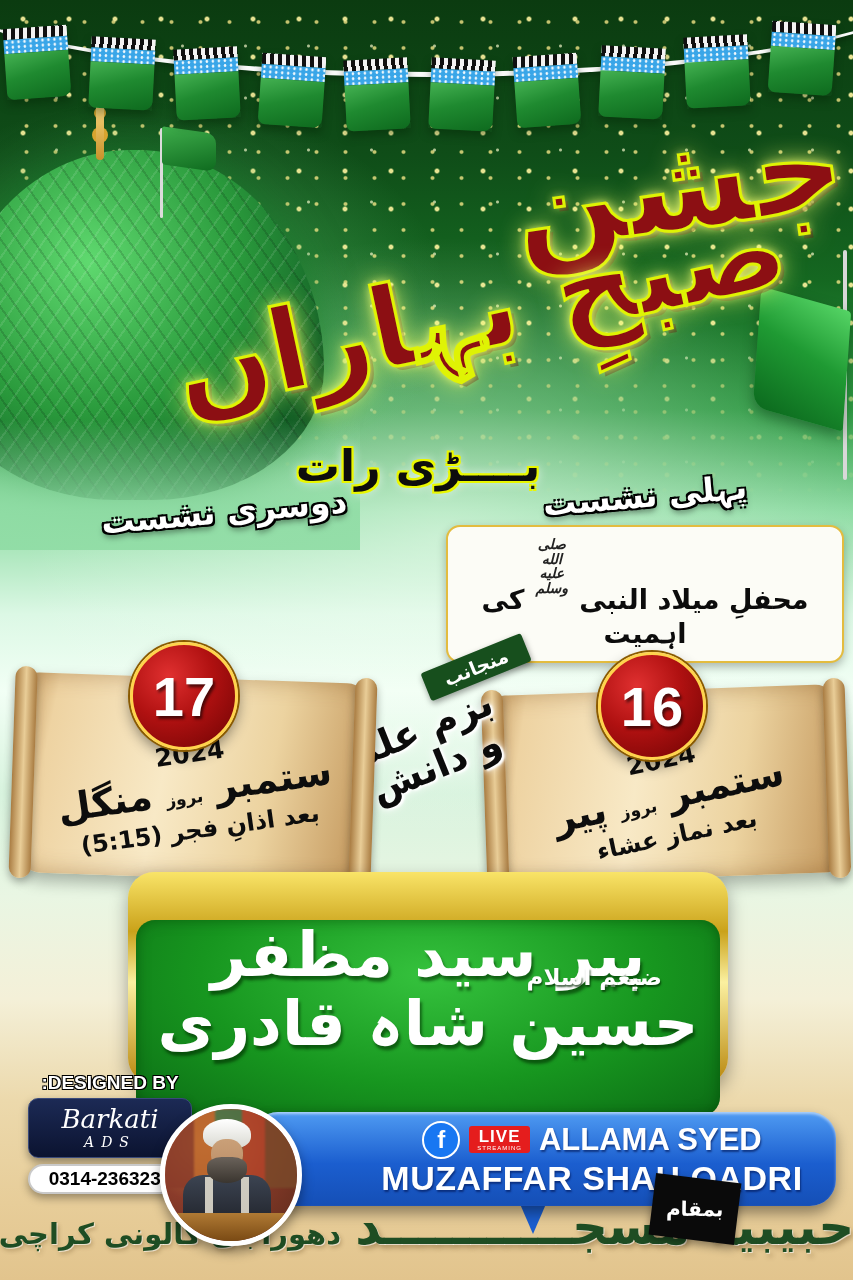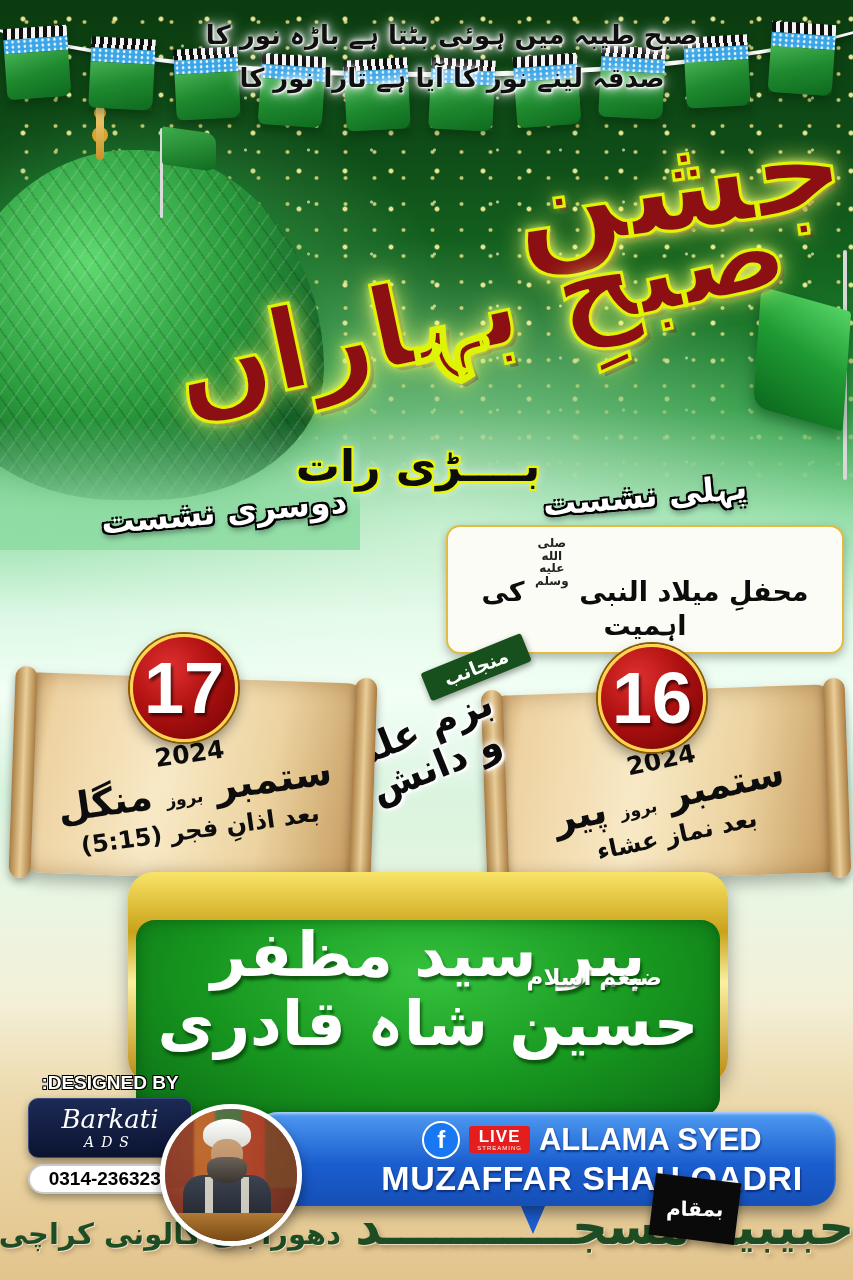--- a/index.html
+++ b/index.html
@@ -76,22 +76,22 @@
     font-size:44px;font-weight:bold;z-index:5;
     text-shadow:-2px -2px 0 #e9f700,2px -2px 0 #e9f700,-2px 2px 0 #e9f700,2px 2px 0 #e9f700,0 0 12px #ffffff;}
   
   .session{z-index:6;}
   .session .head{color:#fff;font-size:33px;font-weight:bold;text-align:center;
     transform:rotate(-5deg);
     text-shadow:-2px -2px 0 #000,2px -2px 0 #000,-2px 2px 0 #000,2px 2px 0 #000,0 4px 6px rgba(0,0,0,.5);}
   .session .box{margin-top:10px;background:#fcfcf6;border:2px solid #e3bc3f;border-radius:14px;
     box-shadow:0 4px 10px rgba(0,0,0,.28);padding:10px 10px;text-align:center;
     color:#0c0c0c;font-weight:bold;font-size:27px;line-height:1.25;}
-  .saw{display:inline-block;font-size:12px;line-height:1.05;width:36px;vertical-align:16px;
-    color:#222;font-weight:bold;}
+  .saw{display:inline-block;font-size:14px;line-height:1.05;width:36px;vertical-align:16px;
+    color:#222;font-weight:bold;font-style:italic;}
   .session-1{left:446px;top:476px;width:398px;}
   .session-2{left:14px;top:492px;width:420px;}
   
   .scroll{background:
       linear-gradient(100deg,#c79d63 0%,#eed3a2 10%,#f8e9c6 42%,#ecd3a0 70%,#c79d63 96%);
     border-radius:16px 22px 18px 24px;
     box-shadow:inset 0 0 22px rgba(120,70,20,.38),0 8px 16px rgba(0,0,0,.28);z-index:6;}
   .scroll::before,.scroll::after{content:"";position:absolute;top:-6px;bottom:-6px;width:22px;
     background:linear-gradient(90deg,#a97c42,#e7c astonishing,#a97c42);
     background:linear-gradient(90deg,#a97c42,#e9cd97,#a97c42);border-radius:12px;
@@ -102,22 +102,22 @@
   .scroll-inner{position:absolute;inset:0;display:flex;flex-direction:column;align-items:center;
     justify-content:center;transform:rotate(-10deg);text-align:center;color:#0d0d0d;padding-top:26px;}
   .sc-year{font-size:25px;font-weight:bold;}
   .sc-line{font-size:38px;font-weight:bold;white-space:nowrap;}
   .sc-line .sc-prefix{font-size:17px;}
   .sc-time{font-size:24px;font-weight:bold;margin-top:4px;}
   .day-circle{width:102px;height:102px;border-radius:50%;z-index:7;
     background:radial-gradient(circle at 35% 30%,#e03030 0%,#b01111 45%,#6d0303 100%);
     border:3px solid #ffd34d;box-shadow:0 0 0 2px #8a5a00,0 6px 14px rgba(0,0,0,.45);
     display:flex;align-items:center;justify-content:center;
-    color:#fff;font-size:72px;font-weight:bold;font-family:"Liberation Sans",sans-serif;
-    text-shadow:2px 3px 3px rgba(0,0,0,.6);}
+    color:#fff;font-size:56px;font-weight:bold;font-family:"Liberation Sans",sans-serif;
+    text-shadow:2px 3px 3px rgba(0,0,0,.6);margin-top:8px;}
   .circle-16{left:598px;top:644px;}
   .circle-17{left:130px;top:634px;}
   
   .organizer{left:352px;top:662px;width:154px;height:210px;z-index:6;}
   .org-ribbon{display:inline-block;background:#174f1d;color:#fff;font-size:19px;font-weight:bold;
     padding:4px 20px;border-radius:3px;transform:rotate(-22deg) translateX(26px);
     box-shadow:0 3px 6px rgba(0,0,0,.4);}
   .org-name{margin-top:16px;transform:rotate(-22deg);font-size:38px;font-weight:bold;
     color:#0b0b0b;text-align:center;line-height:1.05;
     text-shadow:0 0 6px #fff,0 0 12px #fff,2px 2px 2px #fff;}
@@ -256,24 +256,20 @@
       <div class="f-check"></div>
       <div class="f-blue"></div>
       <div class="f-body"></div>
     </div>
   <div class="abs flag" style="left:770px;top:23px;transform:rotate(4deg);">
       <div class="f-check"></div>
       <div class="f-blue"></div>
       <div class="f-body"></div>
     </div>
 
-  <div class="abs couplet">
-    <div>صبح طیبہ میں ہوئی بٹتا ہے باڑہ نور کا</div>
-    <div>صدقہ لینے نور کا آیا ہے تارا نور کا</div>
-  </div>
 
   <div class="abs title-w title-w1">جشن</div>
   <div class="abs title-w title-w2">صبحِ بہاراں</div>
   <div class="abs subtitle">بــــڑی رات</div>
 
   <div class="abs session session-1">
     <div class="head">پہلی نشست</div>
     <div class="box">
       <span>محفلِ میلاد النبی</span>
       <span class="saw">صلى الله عليه وسلم</span>

